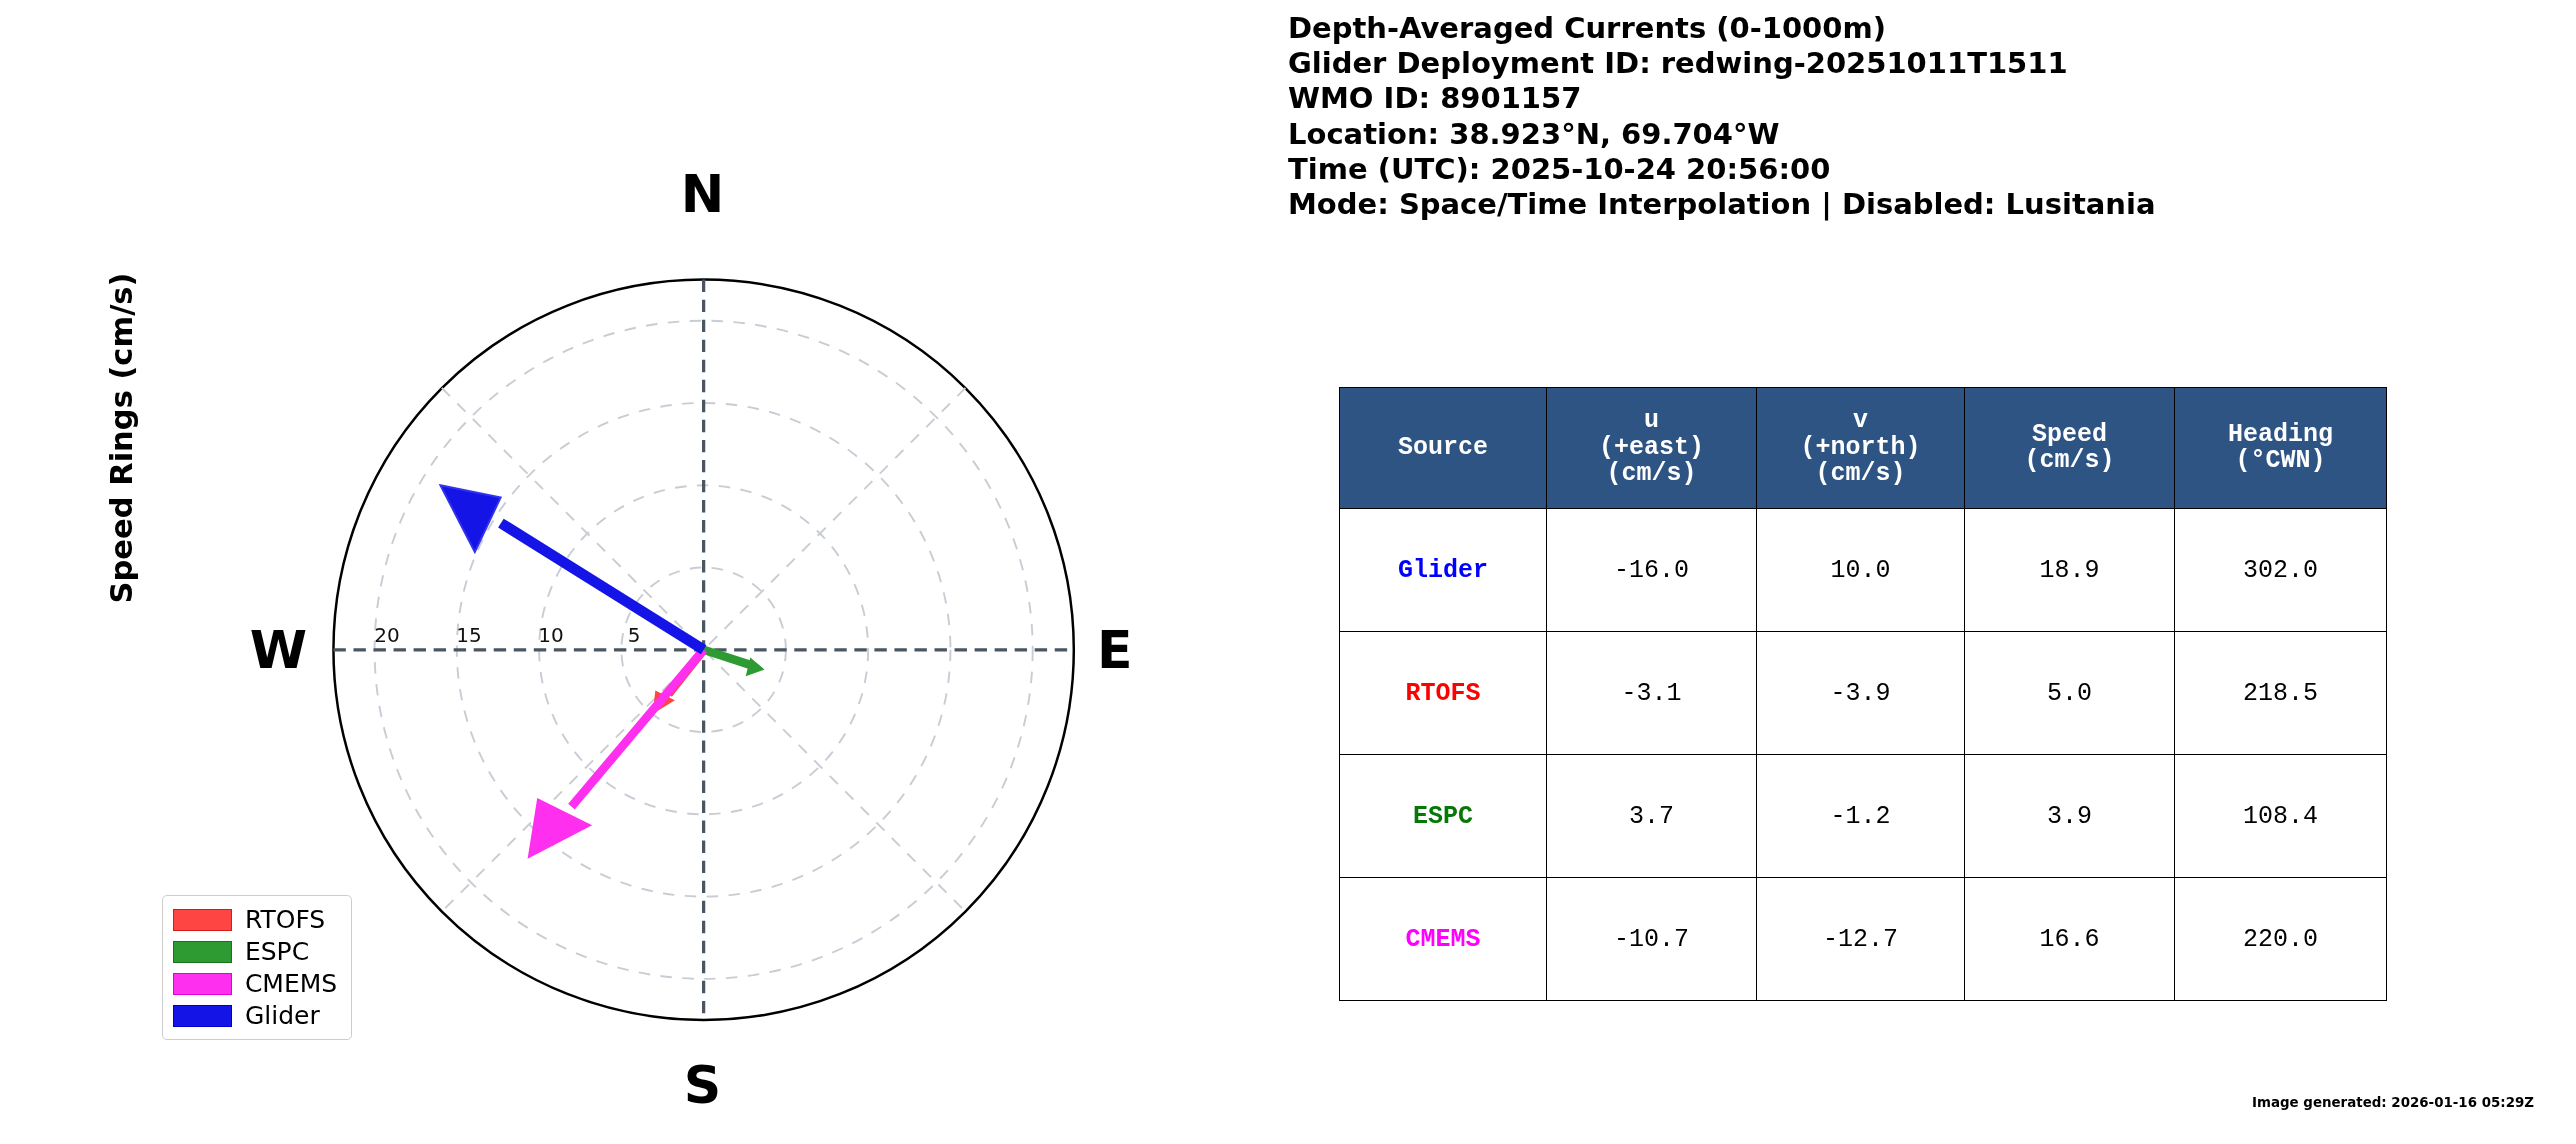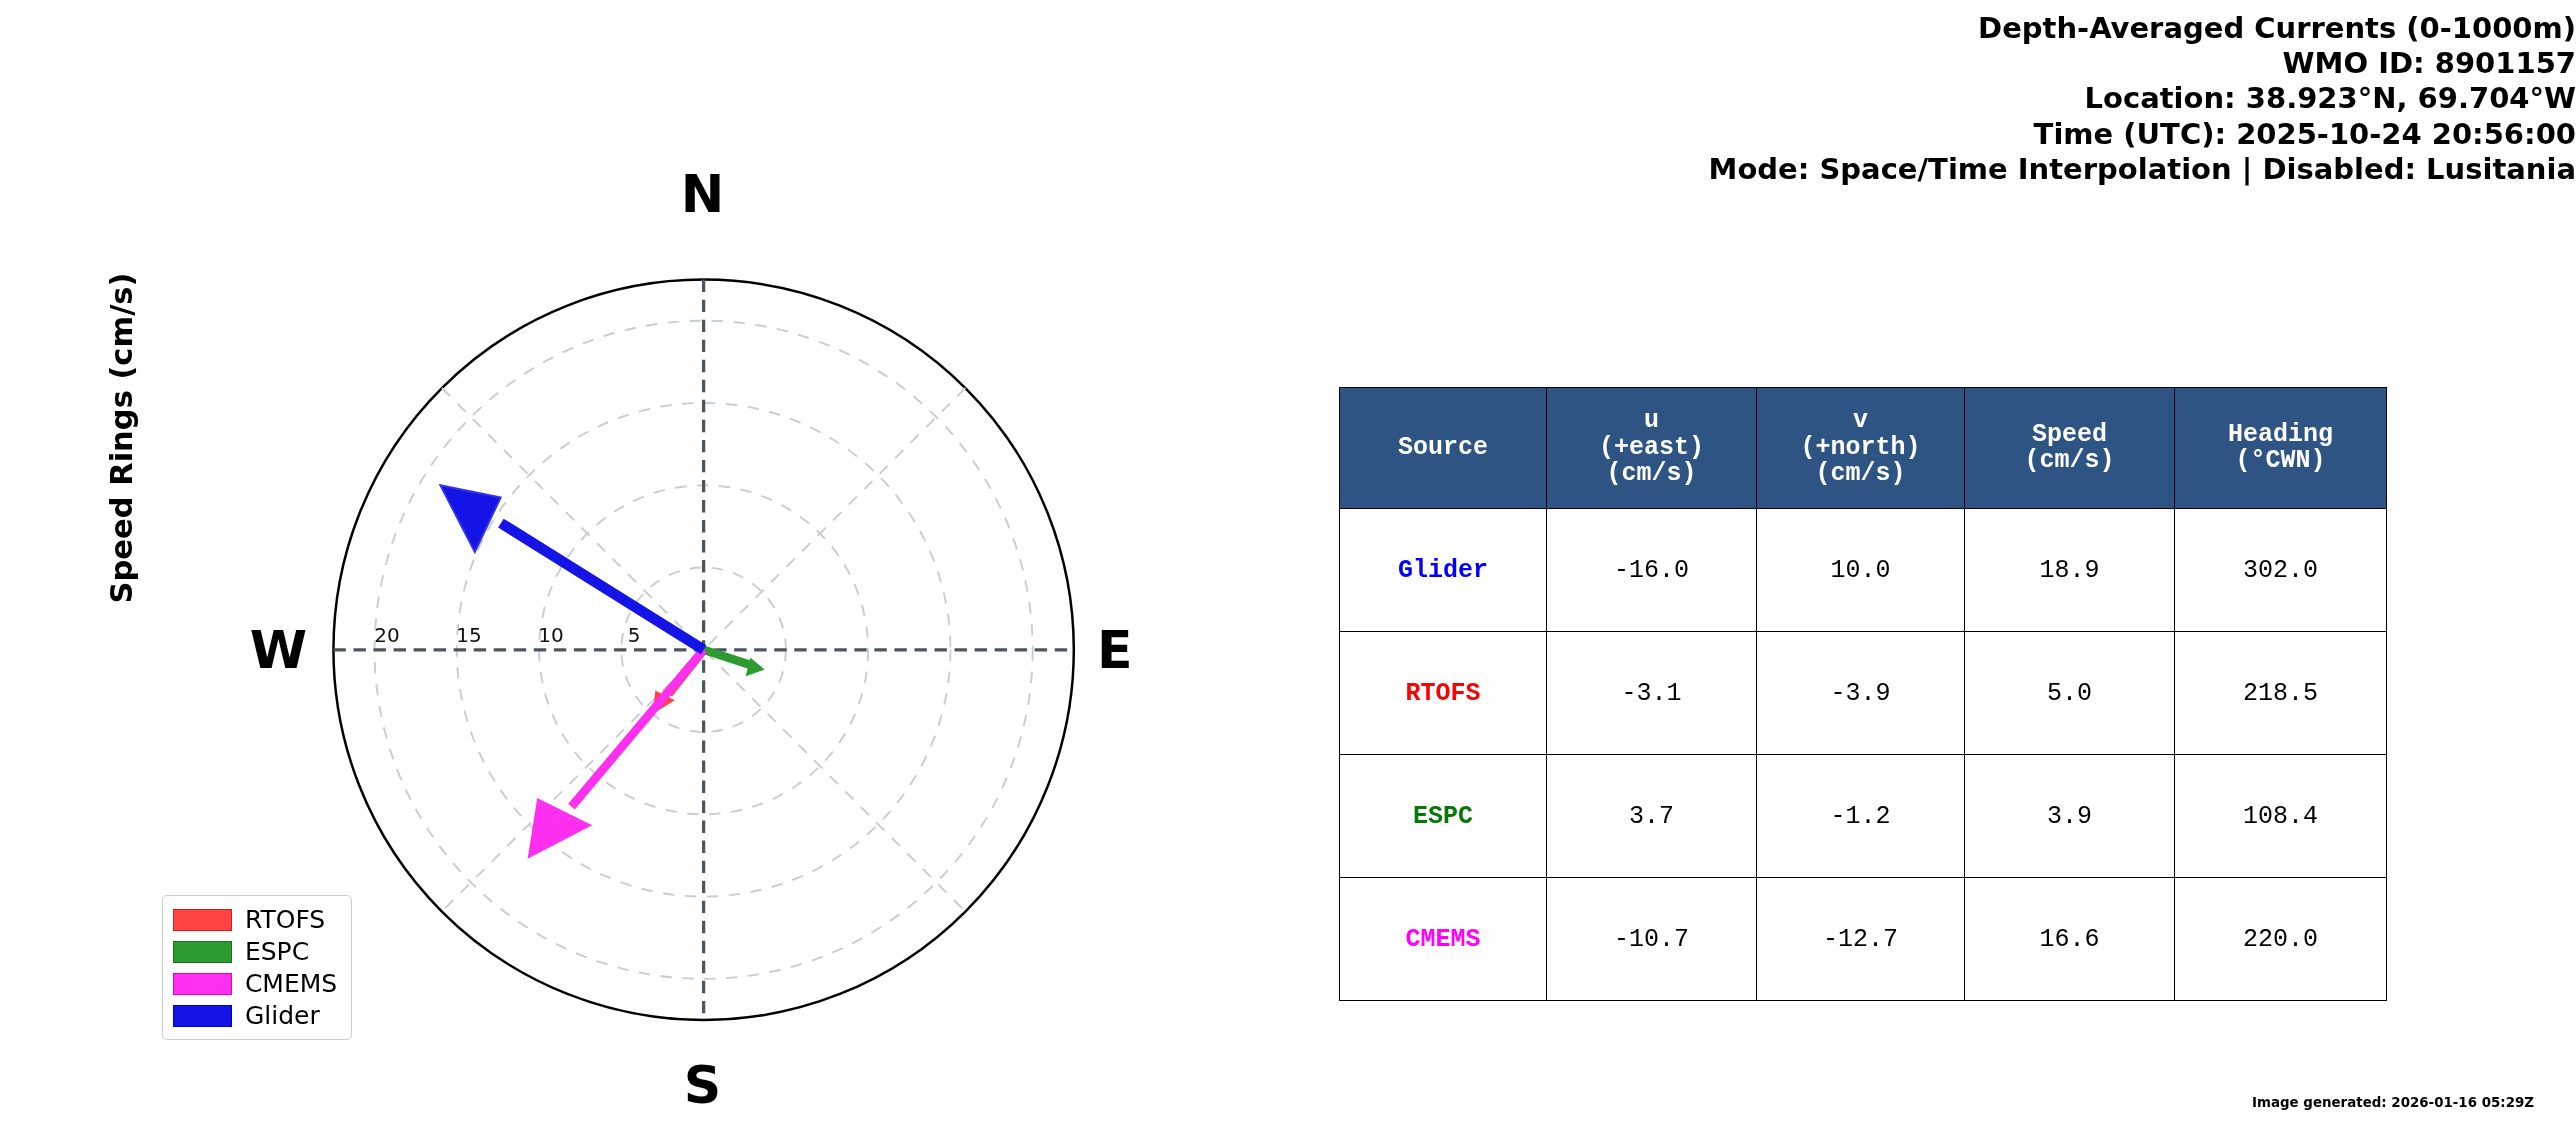--- a/index.html
+++ b/index.html
@@ -31,21 +31,21 @@
   .legend-swatch{width:59px;height:22px;border-width:1.9px;border-style:solid;
                  box-sizing:border-box;margin-right:13.4px;}
   .legend-text{font-size:25px;color:#000;line-height:1;}
 
   .ring-tick{position:absolute;font-size:20px;color:#111;
              transform:translate(-50%,-100%);white-space:nowrap;}
 
   
   #right-panel{position:absolute;left:1288px;top:0;width:1288px;height:1145px;}
 
-  #title-block{position:absolute;left:0;top:11.4px;width:1288px;text-align:right;}
+  #title-block{position:absolute;left:0;top:11.4px;width:1288px;text-align:left;}
   .title-line{font-size:29px;font-weight:bold;color:#000;line-height:1.08;
               padding:1.9px 0;white-space:nowrap;}
 
   #data-table{position:absolute;left:51px;top:387px;width:1047px;
               border-collapse:collapse;table-layout:fixed;font-family:Liberation Mono, monospace;}
   #data-table th,#data-table td{border:1.9px solid #000;text-align:center;
               vertical-align:middle;}
   #data-table th{background:#2e5484;color:#ffffff;font-size:25px;
               font-weight:bold;line-height:1.06;padding:7.6px 1.9px;height:105px;}
   #data-table td{height:120px;font-size:25px;color:#000;}
@@ -131,20 +131,21 @@
       <span class="legend-swatch" style="background: rgb(20, 20, 230); border-color: rgb(0, 0, 204);"></span>
       <span class="legend-text">Glider</span>
     </div>
   </div>
 </div>
 
 <div id="right-panel">
 
   <div id="title-block">
     <div class="title-line">Depth-Averaged Currents (0-1000m)</div>
+    <div class="title-line">Glider Deployment ID: redwing-20251011T1511</div>
     <div class="title-line">WMO ID: 8901157</div>
     <div class="title-line">Location: 38.923°N, 69.704°W</div>
     <div class="title-line">Time (UTC): 2025-10-24 20:56:00</div>
     <div class="title-line">Mode: Space/Time Interpolation | Disabled: Lusitania</div>
   </div>
 
   <table id="data-table">
     <colgroup>
       <col style="width:207px">
         <col style="width:210px">

